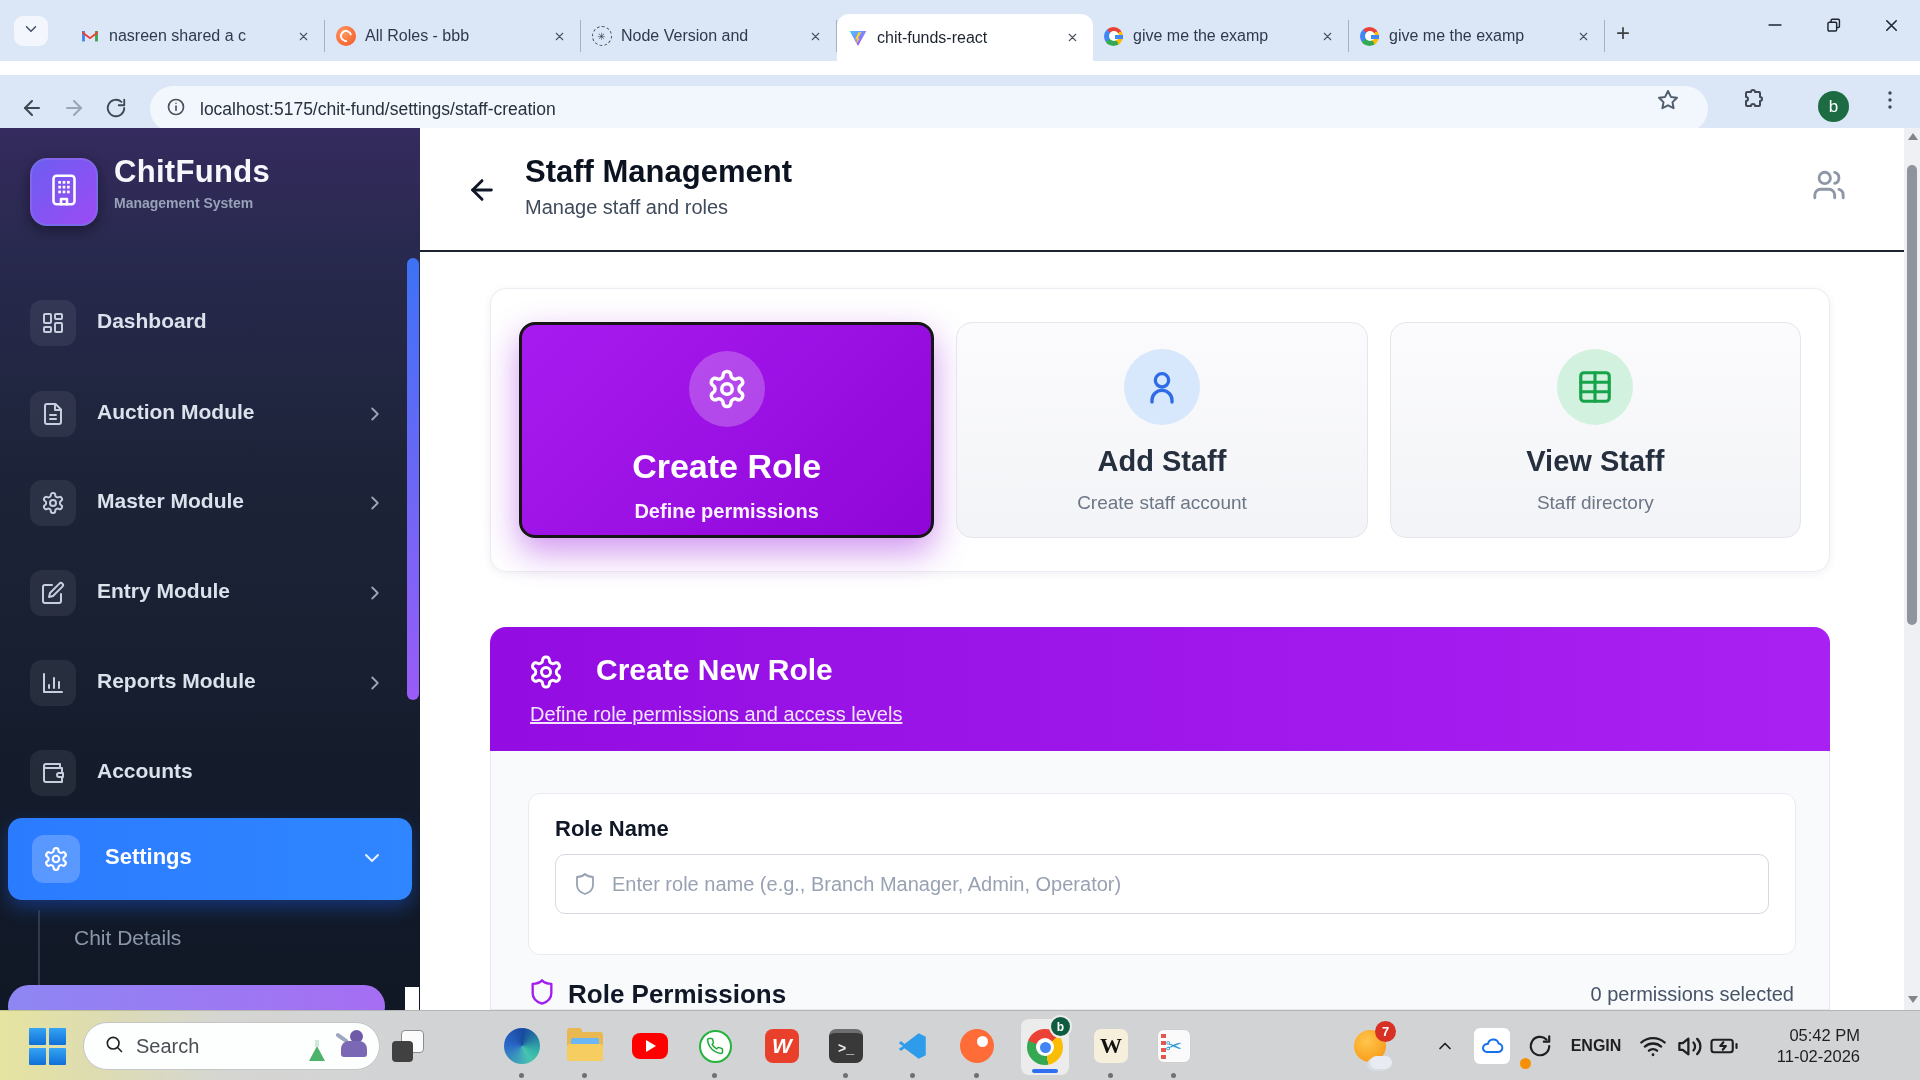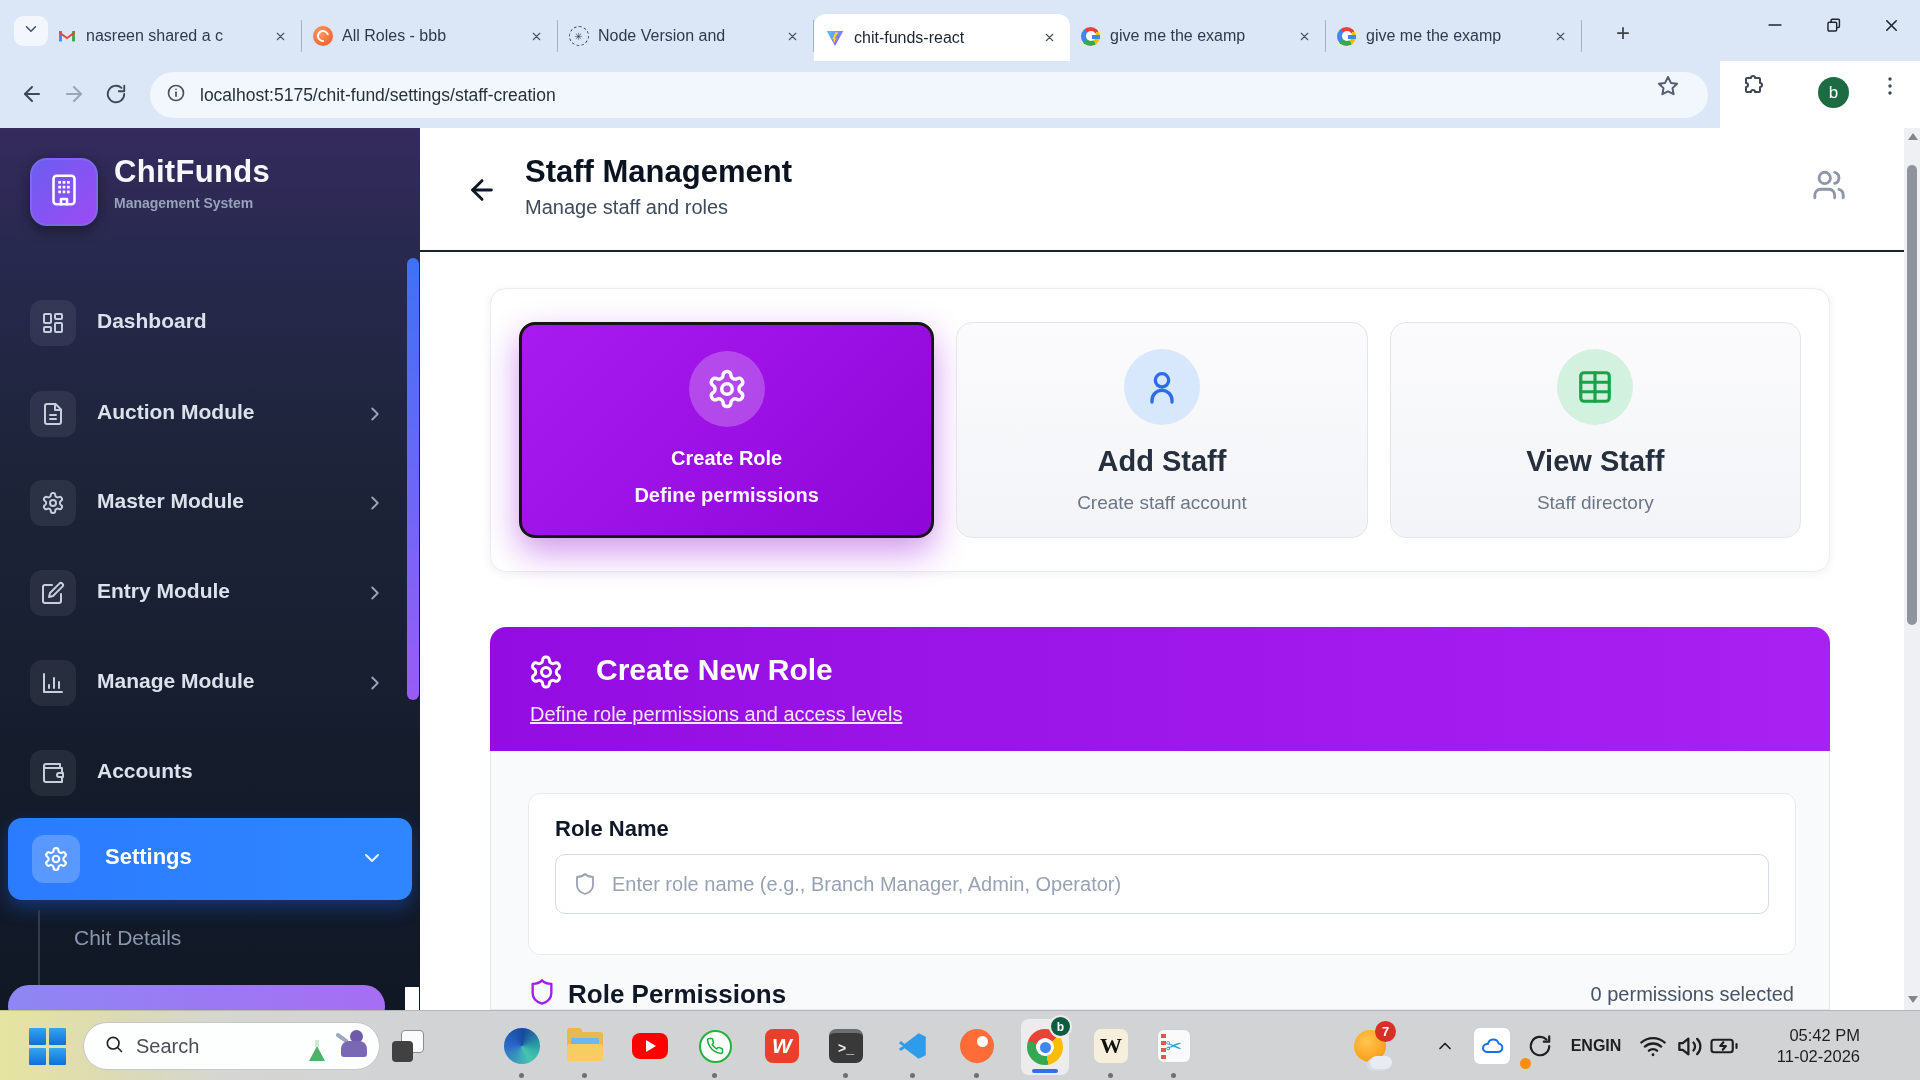--- a/index.html
+++ b/index.html
@@ -4,36 +4,36 @@
 <style>
   html,body{margin:0;padding:0;background:#222;}
   #stage{position:relative;width:1920px;height:1080px;overflow:hidden;
     font-family:"Liberation Sans",sans-serif;background:#fff;}
   svg.ic{fill:none;stroke:currentColor;stroke-width:2;stroke-linecap:round;stroke-linejoin:round;}
 
   
   #tabstrip{position:absolute;left:0;top:0;width:1920px;height:61px;background:#dbe6f6;}
   .tab-search{position:absolute;left:14px;top:16px;width:34px;height:30px;border-radius:9px;
     background:#f3f7fd;display:flex;align-items:center;justify-content:center;color:#43506a;}
-  .tabs{position:absolute;left:46px;top:14px;display:flex;height:47px;}
+  .tabs{position:absolute;left:69px;top:14px;display:flex;height:47px;}
   .tab{position:relative;width:256px;height:47px;display:flex;align-items:center;padding:0 10px;
     box-sizing:border-box;color:#2e3b4e;}
   .tab:not(.active){border-right:1px solid #9fb0c8;height:32px;margin-top:6px;}
   .tab.active{background:#ffffff;border-radius:12px 12px 0 0;color:#1c2430;border-right:none;z-index:2;}
   .tab .fav{width:21px;height:21px;margin-right:9px;flex:0 0 auto;display:flex;align-items:center;justify-content:center;}
   .tab .t-title{flex:1;font-size:16px;white-space:nowrap;overflow:hidden;
     -webkit-mask-image:linear-gradient(90deg,#000 82%,transparent);mask-image:linear-gradient(90deg,#000 82%,transparent);}
   .tab .t-close{width:22px;height:22px;border-radius:50%;display:flex;align-items:center;justify-content:center;color:#49525e;flex:0 0 auto;}
   .newtab{position:absolute;left:1608px;top:18px;width:30px;height:30px;display:flex;align-items:center;
     justify-content:center;color:#3c4043;font-size:24px;}
   .newtab::before{content:"+";}
   .win-controls{position:absolute;right:0;top:0;height:50px;display:flex;}
   .win-btn{width:58px;height:50px;display:flex;align-items:center;justify-content:center;color:#1c2430;}
 
-  #addrbar{position:absolute;left:0;top:61px;width:1720px;height:67px;background:#dbe6f6;}
+  #addrbar{position:absolute;left:0;top:75px;width:1920px;height:67px;background:#dbe6f6;}
   .nav-ic{position:absolute;top:13px;width:40px;height:40px;border-radius:50%;display:flex;align-items:center;justify-content:center;}
   #omnibox{position:absolute;left:150px;top:11px;width:1558px;height:46px;border-radius:23px;background:#f2f6fd;
     display:flex;align-items:center;}
   #omnibox .info{margin-left:16px;color:#49525e;}
   #omnibox .url{margin-left:14px;font-size:17.5px;color:#27313c;}
   .addr-right{position:absolute;top:13px;display:flex;align-items:center;}
   .avatar{width:31px;height:31px;border-radius:50%;background:#1d6b43;color:#fff;font-size:17px;
     display:flex;align-items:center;justify-content:center;}
   .bbb-ico{width:20px;height:20px;border-radius:50%;background:radial-gradient(circle at 38% 35%,#ff9a62,#f4511e);position:relative;}
   .bbb-ico::after{content:"";position:absolute;left:4px;top:4px;width:8px;height:8px;border-radius:50%;
@@ -83,21 +83,21 @@
   .cards-wrap{position:absolute;left:70px;top:160px;width:1340px;height:284px;background:#fff;
     border:1px solid #ecedf2;border-radius:16px;box-shadow:0 2px 10px rgba(20,30,60,.06);
     display:flex;gap:22px;padding:33px 28px;box-sizing:border-box;}
   .acard{flex:1;border-radius:16px;position:relative;text-align:center;}
   .acard .circ{width:76px;height:76px;border-radius:50%;margin:26px auto 0;display:flex;align-items:center;justify-content:center;}
   .acard .ctitle{margin-top:20px;font-size:29px;font-weight:700;}
   .acard .csub{margin-top:14px;font-size:19px;}
   .acard.sel{background:linear-gradient(135deg,#a81bf0,#8f06d8);border:3px solid #161616;
     box-shadow:0 14px 34px rgba(150,20,220,.45);}
   .acard.sel .circ{background:rgba(255,255,255,.23);color:#fff;}
-  .acard.sel .ctitle{color:#fff;font-weight:800;font-size:20px;}
+  .acard.sel .ctitle{color:#fff;font-weight:800;font-size:34px;}
   .acard.sel .csub{color:rgba(255,255,255,.95);font-weight:700;font-size:20px;}
   .acard.plain{background:linear-gradient(180deg,#fbfbfd,#f3f4f7);border:1.5px solid #e3e6ea;}
   .acard.plain .ctitle{color:#252f3e;}
   .acard.plain .csub{color:#6c7685;}
   .circ.blue{background:#d7e7fc;color:#2e6be6;}
   .circ.green{background:#d2f1de;color:#17a34a;}
 
   .form-banner{position:absolute;left:70px;top:499px;width:1340px;height:124px;border-radius:16px 16px 0 0;
     background:linear-gradient(90deg,#930de2,#a920f2);}
   .fb-gear{position:absolute;left:38px;top:27px;color:#fff;}
@@ -540,21 +540,21 @@
       <span class="chev"><svg class="ic" width="22" height="22">
             <use href="#i-chev-r"></use>
           </svg></span>
     </div>
     <div class="nav-item" style="top:523px;">
       <span class="ibox">
           <svg class="ic" width="24" height="24">
             <use href="#i-chart"></use>
           </svg>
         </span>
-      <span class="nlabel">Manage Module</span>
+      <span class="nlabel">Reports Module</span>
       <span class="chev"><svg class="ic" width="22" height="22">
             <use href="#i-chev-r"></use>
           </svg></span>
     </div>
     <div class="nav-item" style="top:613px;">
       <span class="ibox">
           <svg class="ic" width="24" height="24">
             <use href="#i-wallet"></use>
           </svg>
         </span>

